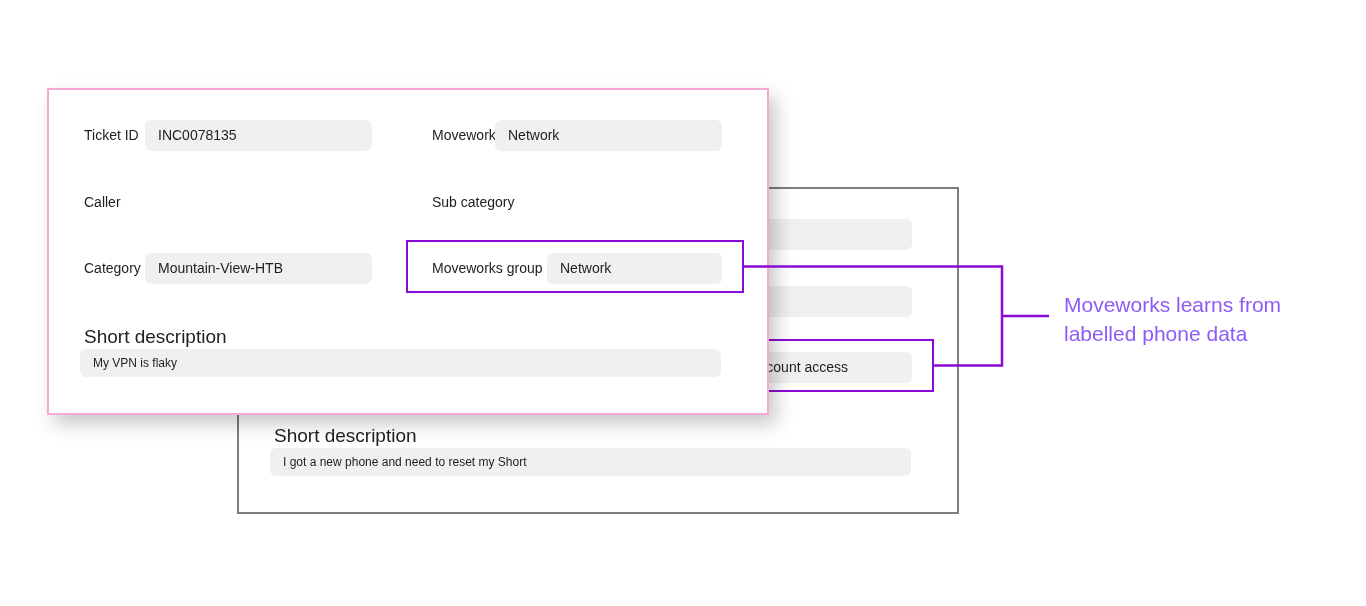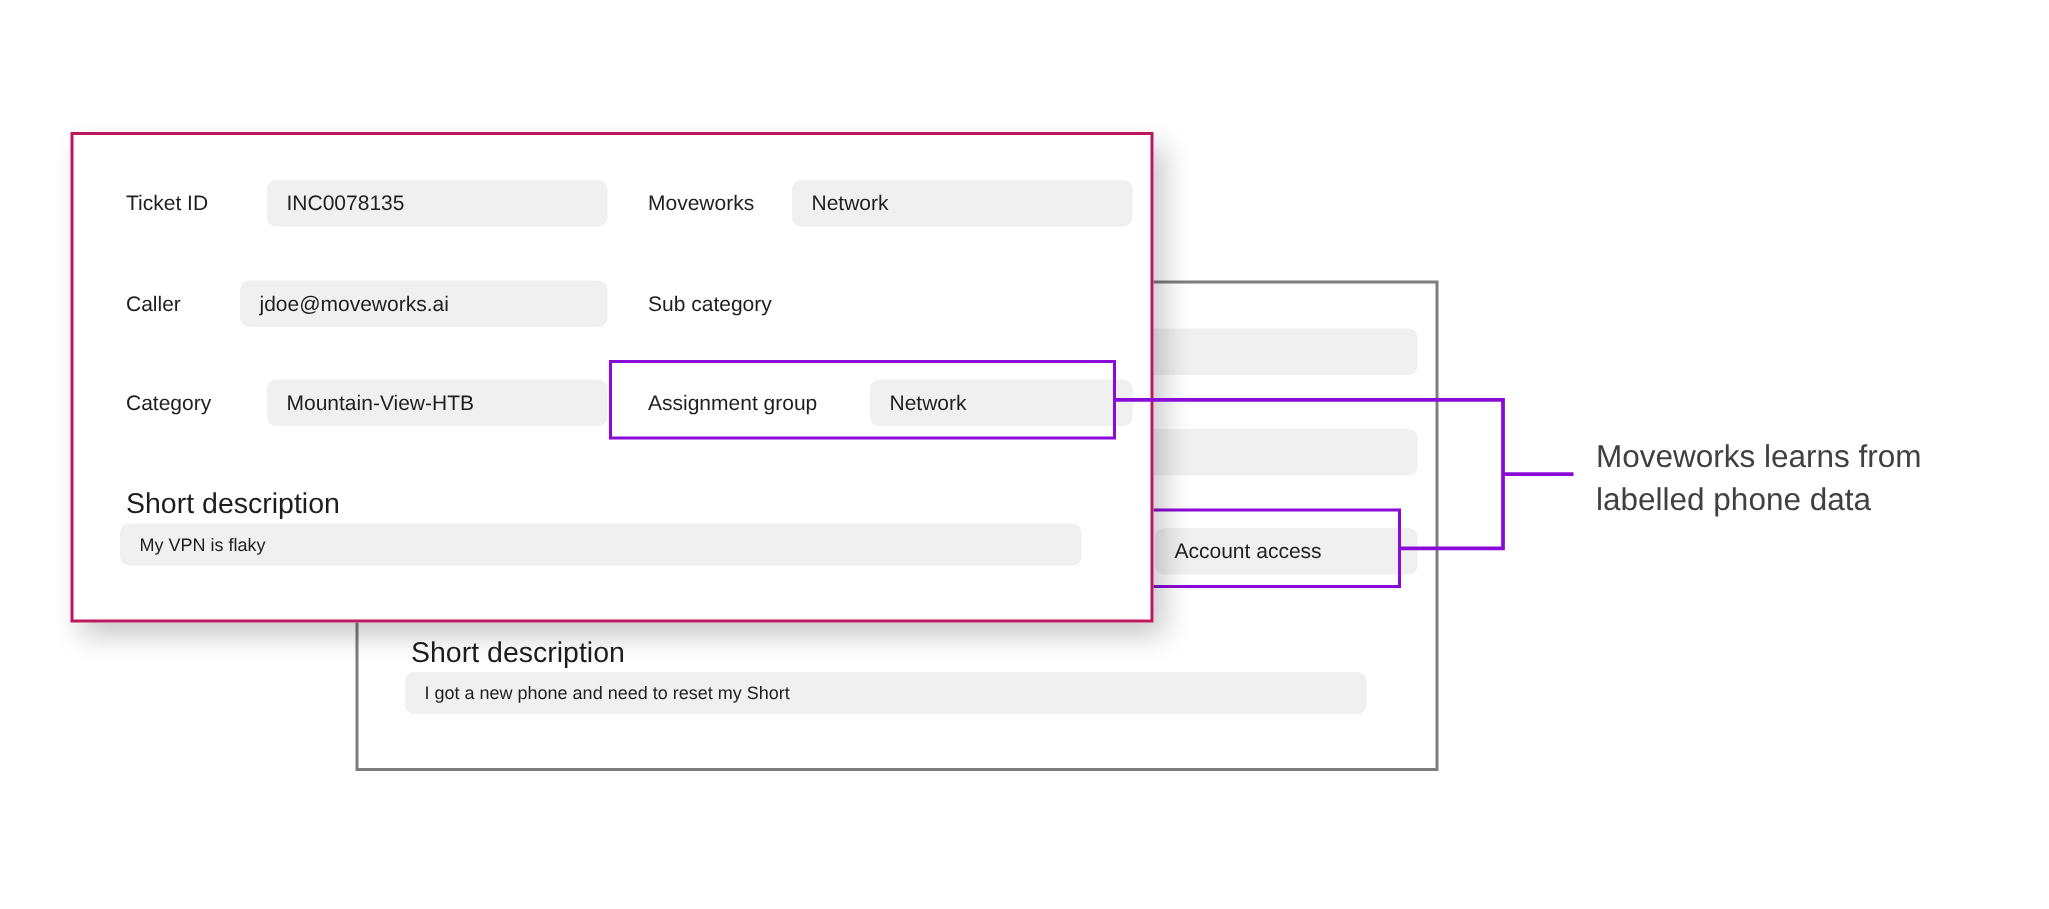--- a/index.html
+++ b/index.html
@@ -4,33 +4,33 @@
 <style>
   html,body { margin:0; padding:0; background:#ffffff; }
   .canvas {
     position:relative; width:1366px; height:606px; background:#ffffff;
     font-family:"Liberation Sans", sans-serif; overflow:hidden;
   }
   .card {
     position:absolute; width:722px; height:327px; background:#ffffff;
     box-sizing:border-box;
   }
-  .card-front { left:47px; top:88px; border:2px solid #be185d;
+  .card-front { left:47px; top:88px; border:2px solid #f9a8d4;
     box-shadow:7px 9px 18px rgba(0,0,0,0.22); z-index:3; }
   .card-back  { left:237px; top:187px; border:2px solid #7d7d7d; z-index:1; }
 
   .lbl {
     position:absolute; height:31px; line-height:31px; font-size:14px;
     color:#1e1e1e; white-space:nowrap;
   }
   .lbl-left  { left:35px; }
   .lbl-right { left:383px; }
 
   .fld {
-    position:absolute; height:31px; background:#f0f0f0; border-radius:6px;margin-left:33px;
+    position:absolute; height:31px; background:#f0f0f0; border-radius:6px;
   }
   .fld > span {
     display:block; line-height:31px; padding-left:13px; font-size:14px;
     color:#1e1e1e; white-space:nowrap;
   }
   .row1 { top:30px; }  .row2 { top:97px; }  .row3 { top:163px; }
 
   .f-l1 { left:96px;  width:227px; }
   .f-l2 { left:78px;  width:245px; }
   .f-l3 { left:96px;  width:227px; }
@@ -55,21 +55,21 @@
   .hl-front { left:406px; top:240px; z-index:4; }
   .hl-back  { left:596px; top:339px; z-index:2; }
 
   .connectors {
     position:absolute; left:0; top:0; width:1366px; height:606px;
     z-index:5; pointer-events:none;
   }
 
   .annotation {
     position:absolute; left:1064px; top:290px; z-index:6;
-    font-size:21px; line-height:29px; color:#404040;
+    font-size:21px; line-height:29px; color:#8b5cf6;
   }
 </style>
 </head>
 <body>
 
 <div class="canvas">
 
   <section class="card card-back">
 
     <div class="fld row1 f-l1"></div>
@@ -90,37 +90,34 @@
 
   <div class="hl hl-back"></div>
 
   <section class="card card-front">
     <span class="lbl lbl-left row1">Ticket ID</span>
     <div class="fld row1 f-l1">
       <span>INC0078135</span>
     </div>
 
     <span class="lbl lbl-left row2">Caller</span>
-    <div class="fld row2 f-l2">
-      <span>jdoe@moveworks.ai</span>
-    </div>
 
     <span class="lbl lbl-left row3">Category</span>
     <div class="fld row3 f-l3">
       <span>Mountain-View-HTB</span>
     </div>
 
     <span class="lbl lbl-right row1">Moveworks</span>
     <div class="fld row1 f-r1">
       <span>Network</span>
     </div>
 
     <span class="lbl lbl-right row2">Sub category</span>
 
-    <span class="lbl lbl-right row3">Assignment group</span>
+    <span class="lbl lbl-right row3">Moveworks group</span>
     <div class="fld row3 f-r3">
       <span>Network</span>
     </div>
 
     <div class="sd-lbl">Short description</div>
     <div class="sd-fld">
       <span>My VPN is flaky</span>
     </div>
   </section>
 

